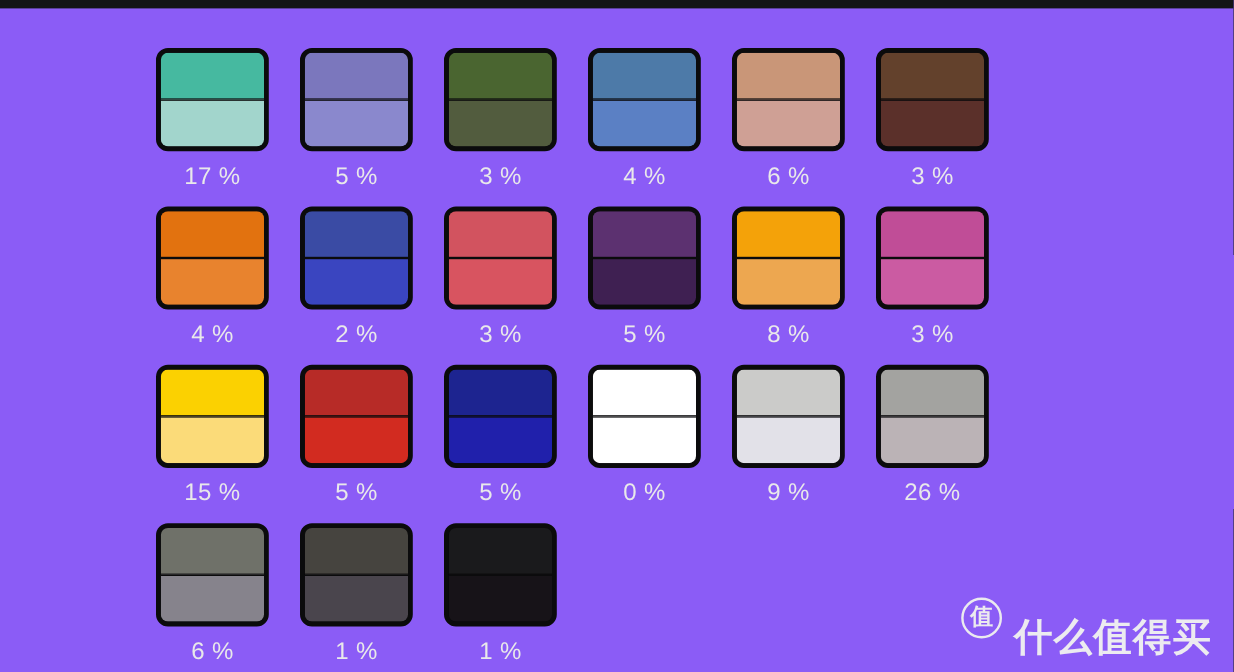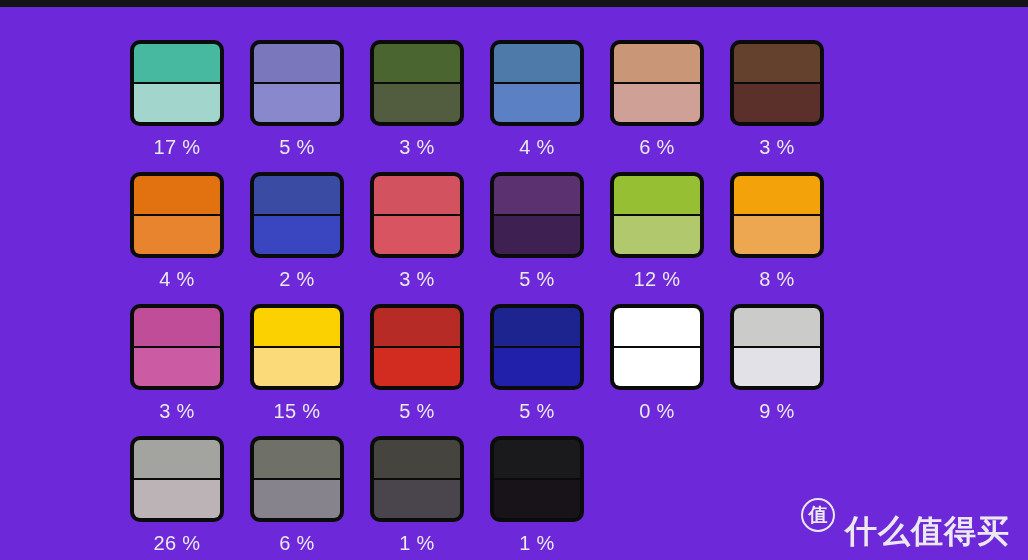--- a/index.html
+++ b/index.html
@@ -6,21 +6,21 @@
   * { margin:0; padding:0; box-sizing:border-box; }
   html, body {
     width:1028px; height:560px;
     overflow:hidden;
     background:#242629;
     font-family:"Liberation Sans", sans-serif;
   }
   #root {
     position:relative;
     width:1028px; height:560px;
-    background:#6d28d9;
+    background:#8b5cf6;
   }
   #topbar {
     position:absolute; top:0; left:0;
     width:1028px; height:7px;
     background:#131417;
   }
   #grid {
     position:absolute;
     top:40px; left:130px;
     display:grid;
@@ -164,27 +164,20 @@
       </div>
       <div class="cell">
         <div class="swatch">
           <div class="band top" style="background: rgb(92, 49, 112);"></div>
           <div class="band bottom" style="background: rgb(63, 32, 82);"></div>
         </div>
         <div class="pct">5 %</div>
       </div>
       <div class="cell">
         <div class="swatch">
-          <div class="band top" style="background: rgb(150, 191, 51);"></div>
-          <div class="band bottom" style="background: rgb(178, 200, 108);"></div>
-        </div>
-        <div class="pct">12 %</div>
-      </div>
-      <div class="cell">
-        <div class="swatch">
           <div class="band top" style="background: rgb(244, 162, 9);"></div>
           <div class="band bottom" style="background: rgb(237, 167, 80);"></div>
         </div>
         <div class="pct">8 %</div>
       </div>
       <div class="cell">
         <div class="swatch">
           <div class="band top" style="background: rgb(192, 77, 151);"></div>
           <div class="band bottom" style="background: rgb(203, 91, 162);"></div>
         </div>

